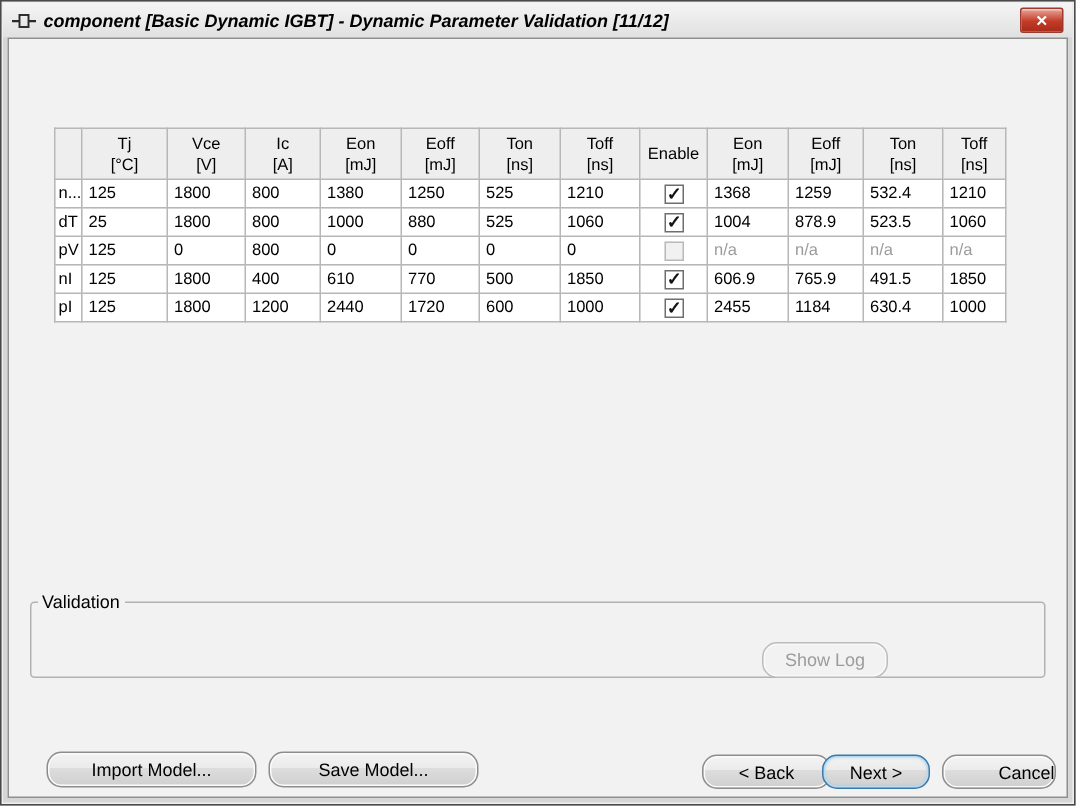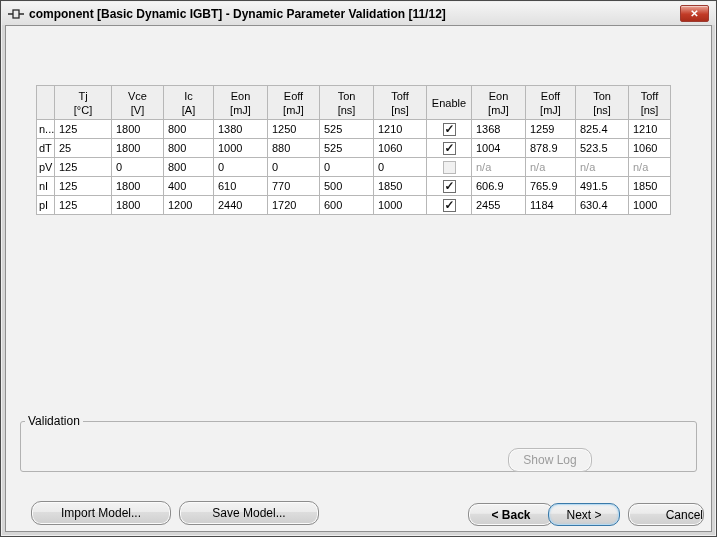--- a/index.html
+++ b/index.html
@@ -19,21 +19,21 @@
   }
   .titlebar {
     position: absolute; left: 1px; top: 1px; right: 1px; height: 23px;
     background: linear-gradient(#f5f5f5, #e0e0e0);
     display: flex; align-items: center;
     padding: 0 6px;
   }
   .win-icon { width: 16px; height: 14px; flex: 0 0 auto; }
   .title {
     font-size: 12px; font-weight: bold; color: #000;
-    margin-left: 5px; white-space: nowrap; overflow: hidden;
+    margin-left: 5px; white-space: nowrap; overflow: hidden; font-style: italic;
   }
   .close-btn {
     margin-left: auto;
     width: 29px; height: 17px;
     border: 1px solid #9d3a30; border-radius: 2px;
     background: linear-gradient(#eba597, var(--close_button_red, #c23b27) 55%, #a92c1a);
     box-shadow: inset 0 1px 0 rgba(255,255,255,.45);
     color: #fff; font-size: 10px; font-weight: bold;
     display: flex; align-items: center; justify-content: center;
     cursor: pointer;
@@ -91,21 +91,21 @@
   .cb.checked::after {
     content: "✓";
     position: absolute; left: 1px; top: -2px;
     font-size: 12px; font-weight: bold; color: #141414;
   }
   .cb.disabled { background: #f1f1f1; border-color: #b9b9b9; }
 
   
   fieldset.groupbox {
     position: absolute;
-    left: 14px; width: 677px; top: 388px; height: 58px;
+    left: 14px; width: 677px; top: 368px; height: 58px;
     margin: 0; padding: 0;
     border: 1px solid #b2b2b2;
     border-radius: 3px;
   }
   fieldset.groupbox legend {
     font-size: 12px; color: #000;
     margin-left: 4px; padding: 0 3px;
   }
 
   
@@ -129,21 +129,21 @@
   .btn.default {
     border-color: #3a79a8;
     box-shadow: inset 0 0 3px #8fc3e8, inset 0 0 0 1px #d0e8f7;
   }
 
   .btn-showlog  { right: 104px; top: 20px; width: 84px; height: 24px; }
   .btn-validate { right: 12px;  top: 20px; width: 84px; height: 24px; }
 
   .btn-import { left: 25px;  top: 475px; width: 140px; height: 24px; }
   .btn-save   { left: 173px; top: 475px; width: 140px; height: 24px; }
-  .btn-back   { left: 462px; top: 477px; width: 86px;  height: 23px; font-weight: bold; }
+  .btn-back   { left: 462px; top: 477px; width: 86px;  height: 23px; }
   .btn-next   { left: 542px; top: 477px; width: 72px;  height: 23px; }
   .btn-cancel { left: 622px; top: 477px; width: 76px;  height: 23px; text-align: right; }
 </style>
 </head>
 <body>
 
 <div class="window">
 
   <div class="titlebar">
     <svg class="win-icon" viewBox="0 0 16 14">
@@ -234,21 +234,21 @@
             <td>125</td>
             <td>1800</td>
             <td>800</td>
             <td>1380</td>
             <td>1250</td>
             <td>525</td>
             <td>1210</td>
             <td class="cbcell"><span class="cb checked"></span></td>
             <td>1368</td>
             <td>1259</td>
-            <td>825.4</td>
+            <td>532.4</td>
             <td>1210</td>
           </tr>
           <tr>
             <td class="rowlabel">dT</td>
             <td>25</td>
             <td>1800</td>
             <td>800</td>
             <td>1000</td>
             <td>880</td>
             <td>525</td>

